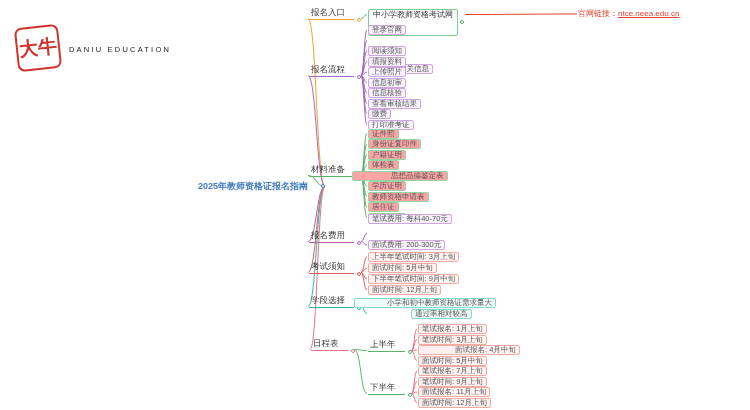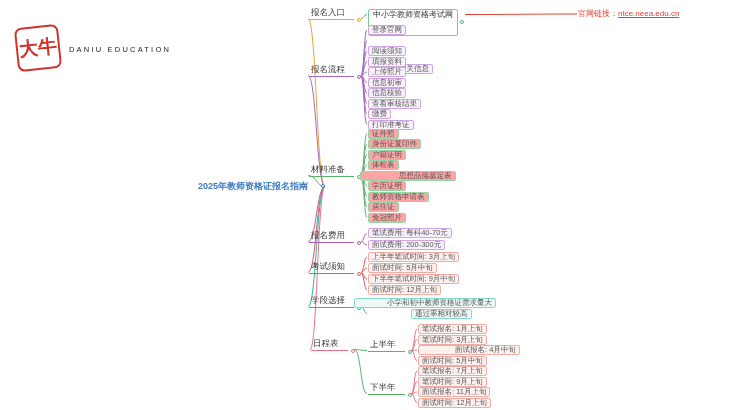--- a/index.html
+++ b/index.html
@@ -147,27 +147,27 @@
   <div class="node leaf pu" id="p5" style="left: 368px; top: 77.5px; --c: #a569bd;">信息初审</div>
   <div class="node leaf pu" id="p6" style="left: 368px; top: 88px; --c: #a569bd;">信息核验</div>
   <div class="node leaf pu" id="p7" style="left: 368px; top: 98.5px; --c: #a569bd;">查看审核结果</div>
   <div class="node leaf pu" id="p8" style="left: 368px; top: 109px; --c: #a569bd;">缴费</div>
   <div class="node leaf pu" id="p9" style="left: 368px; top: 119.5px; --c: #a569bd;">打印准考证</div>
 
   <div class="node leaf gr" id="m0" style="left: 368px; top: 128.5px; --c: #58b368;">证件照</div>
   <div class="node leaf gr" id="m1" style="left: 368px; top: 139px; --c: #58b368;">身份证复印件</div>
   <div class="node leaf gr" id="m2" style="left: 368px; top: 149.5px; --c: #58b368;">户籍证明</div>
   <div class="node leaf gr" id="m3" style="left: 368px; top: 160px; --c: #58b368;">体检表</div>
-  <div class="node leaf gr" id="m4" style="left: 360px; top: 170.5px; padding-left: 38px; --c: #58b368;">思想品德鉴定表</div>
+  <div class="node leaf gr" id="m4" style="left: 352px; top: 170.5px; padding-left: 38px; --c: #58b368;">思想品德鉴定表</div>
   <div class="node leaf gr" id="m5" style="left: 368px; top: 181px; --c: #58b368;">学历证明</div>
   <div class="node leaf gr" id="m6" style="left: 368px; top: 191.5px; --c: #58b368;">教师资格申请表</div>
   <div class="node leaf gr" id="m7" style="left: 368px; top: 202px; --c: #58b368;">居住证</div>
   <div class="node leaf gr" id="m8" style="left: 368px; top: 212.5px; --c: #58b368;">免冠照片</div>
 
-  <div class="node leaf pu" id="f0" style="left: 368px; top: 228px; --c: #b05fb0;">笔试费用: 每科40-70元</div>
+  <div class="node leaf pu" id="f0" style="left: 368px; top: 214px; --c: #b05fb0;">笔试费用: 每科40-70元</div>
   <div class="node leaf pu" id="f1" style="left: 368px; top: 240px; --c: #b05fb0;">面试费用: 200-300元</div>
 
   <div class="node leaf rd" id="e0" style="left: 368px; top: 252px; --c: #e25c5c;">上半年笔试时间: 3月上旬</div>
   <div class="node leaf rd" id="e1" style="left: 368px; top: 263px; --c: #e25c5c;">面试时间: 5月中旬</div>
   <div class="node leaf rd" id="e2" style="left: 368px; top: 274px; --c: #e25c5c;">下半年笔试时间: 9月中旬</div>
   <div class="node leaf rd" id="e3" style="left: 368px; top: 285px; --c: #e25c5c;">面试时间: 12月上旬</div>
 
   <div class="node leaf tl" id="s0" style="left: 354px; top: 297.5px; padding-left: 32px; --c: #2bb5a0;">小学和初中教师资格证需求量大</div>
   <div class="node leaf tl" id="s1" style="left: 368px; top: 308.5px; margin-left: 43px; --c: #2bb5a0;">通过率相对较高</div>
 

